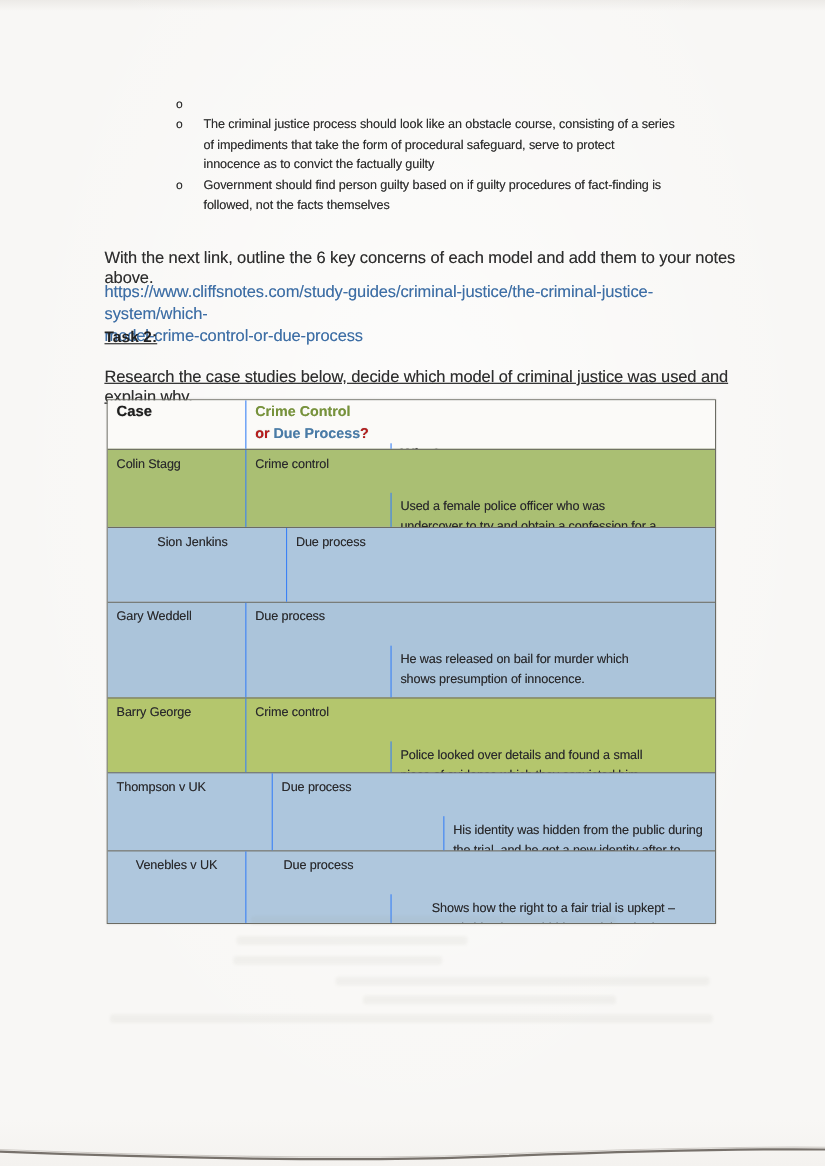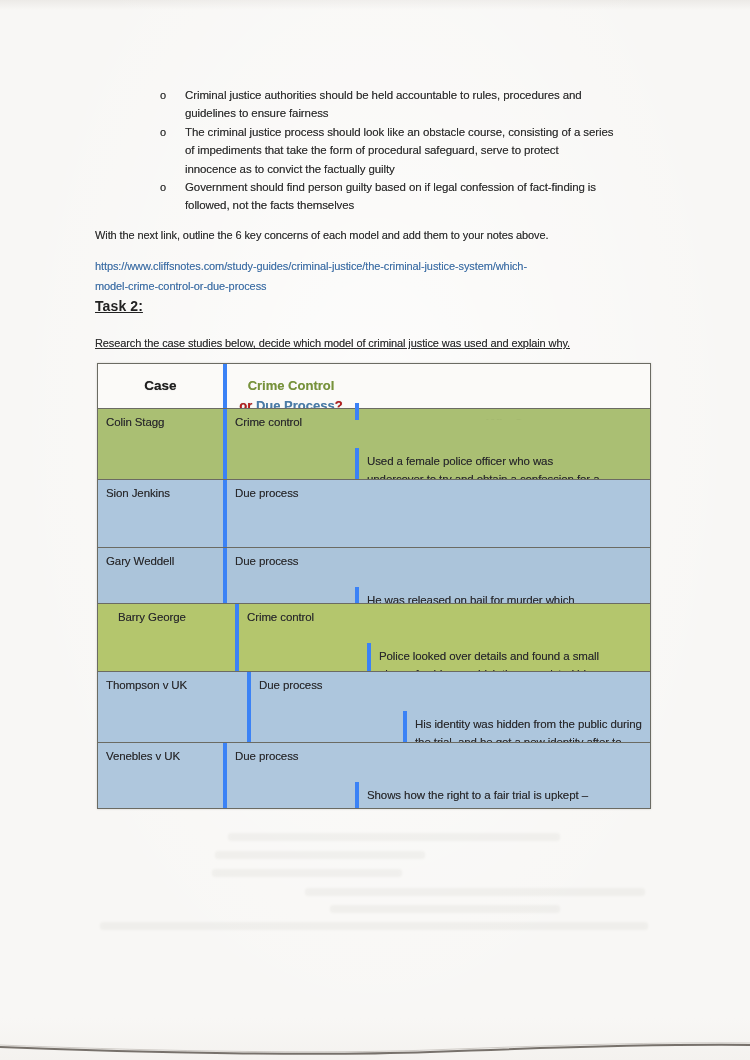--- a/index.html
+++ b/index.html
@@ -15,75 +15,73 @@
       radial-gradient(ellipse at 50% 40%, rgba(255,255,255,.65) 0%, rgba(255,255,255,0) 70%),
       linear-gradient(180deg,#eceae7 0px,#f8f7f5 10px,#f8f7f5 96%,#f4f2ef 100%);
     overflow:hidden;
   }
   .ink{color:#2e2e2e;text-shadow:0 0 .6px rgba(45,45,45,.55);}
   
   .bullets{position:absolute;left:160px;top:86px;width:500px;}
   .bullet-item{display:flex;align-items:flex-start;}
   .bullet-marker{width:25px;flex:0 0 25px;font-size:11px;line-height:18.4px;color:#2e2e2e;text-shadow:0 0 .6px rgba(45,45,45,.5);}
   .bullet-text{font-size:11.5px;line-height:18.4px;letter-spacing:-.1px;white-space:pre-line;}
-  .para{position:absolute;left:95px;font-size:11px;line-height:18px;letter-spacing:-.1px;}
+  .para{position:absolute;left:95px;font-size:15px;line-height:18px;letter-spacing:-.1px;}
   .intro{top:226px;width:580px;}
   .linkblock{top:256px;width:580px;line-height:20px;}
   .linkblock a{color:#3d6ea5;text-shadow:0 0 .5px rgba(61,110,165,.5);white-space:pre-line;cursor:pointer;}
   .task-heading{top:297px;font-size:14px;font-weight:bold;text-decoration:underline;color:#222;letter-spacing:.1px;}
   .instruction{top:334px;width:600px;text-decoration:underline;}
   
   .case-table{
     position:absolute;left:97px;top:363px;width:554px;
     border:1px solid #6b6b63;box-sizing:border-box;
     box-shadow:0 0 2px rgba(90,90,80,.25);
   }
   .trow{display:flex;box-sizing:border-box;border-top:1px solid #6b6b63;}
   .trow:first-child{border-top:none;}
-  .cell{box-sizing:border-box;border-left:4px solid #3b82f6;padding:5px 8px;overflow:hidden;}
+  .cell{box-sizing:border-box;border-left:1px solid #3b82f6;padding:5px 8px;overflow:hidden;}
   .cell:first-child{border-left:none;}
   .c1{width:125px;flex:0 0 125px;}
   .c2{width:132px;flex:0 0 132px;}
   .c3{width:297px;flex:1;margin-top:39px;}
   .hrow{height:44px;background:#fbfaf8;}
-  .hcell{text-align:center;font-weight:bold;font-size:13px;line-height:20px;padding-top:12px;}
+  .hcell{text-align:left;font-weight:bold;font-size:13px;line-height:20px;padding-top:0;}
   .hcase,.hwhy{font-size:13.5px;color:#1e1e1e;text-shadow:0 0 .7px rgba(30,30,30,.6);}
   .hmodel{line-height:20px;}
   .hmodel .green{color:#77923c;text-shadow:0 0 .6px rgba(119,146,60,.55);}
   .hmodel .blue{color:#4a7ba6;text-shadow:0 0 .6px rgba(74,123,166,.55);}
   .hmodel .dark{color:#b91c1c;text-shadow:0 0 .7px rgba(30,30,30,.6);}
-  .r1{height:71px;} .r2{height:68px;} .r3{height:56px;}
+  .r1{height:71px;} .r2{height:68px;padding-left:37px;} .r3{height:87px;}
   .r4{height:68px;} .r5{height:71px;} .r6{height:66px;}
   .body-cell{font-size:11.5px;line-height:17.5px;letter-spacing:-.1px;color:#29292b;text-shadow:0 0 .6px rgba(40,40,45,.5);}
   .why-cell{white-space:pre-line;}
   
   .bleed{position:absolute;background:#8d8d7b;opacity:.075;filter:blur(1.3px);border-radius:3px;height:8px;}
   
   .paper-edge{position:absolute;left:0;top:1036px;width:750px;height:24px;}
 </style>
 </head>
 <body>
 
 <div class="photo">
 
   <div class="bullets">
     <div class="bullet-item">
       <span class="bullet-marker">o</span>
-      <div class="bullet-text ink">Criminal justice authorities should be held accountable to rules, procedures and
-guidelines to ensure fairness</div>
     </div>
     <div class="bullet-item">
       <span class="bullet-marker">o</span>
       <div class="bullet-text ink">The criminal justice process should look like an obstacle course, consisting of a series
 of impediments that take the form of procedural safeguard, serve to protect
 innocence as to convict the factually guilty</div>
     </div>
     <div class="bullet-item">
       <span class="bullet-marker">o</span>
-      <div class="bullet-text ink">Government should find person guilty based on if legal confession of fact-finding is
+      <div class="bullet-text ink">Government should find person guilty based on if guilty procedures of fact-finding is
 followed, not the facts themselves</div>
     </div>
   </div>
 
   <div class="para intro ink">With the next link, outline the 6 key concerns of each model and add them to your notes above.</div>
 
   <div class="para linkblock">
     <a>https://www.cliffsnotes.com/study-guides/criminal-justice/the-criminal-justice-system/which-
 model-crime-control-or-due-process</a>
   </div>
@@ -109,36 +107,36 @@
     <div class="trow r2 drow" style="background: rgb(173, 198, 221);">
       <div class="cell c1 body-cell">Sion Jenkins</div>
       <div class="cell c2 body-cell">Due process</div>
     </div>
     <div class="trow r3 drow" style="background: rgb(171, 196, 218);">
       <div class="cell c1 body-cell">Gary Weddell</div>
       <div class="cell c2 body-cell">Due process</div>
       <div class="cell c3 body-cell why-cell">He was released on bail for murder which
 shows presumption of innocence.</div>
     </div>
-    <div class="trow r4 drow" style="background: rgb(180, 198, 109); padding-left: 12px;">
+    <div class="trow r4 drow" style="background: rgb(180, 198, 109);">
       <div class="cell c1 body-cell">Barry George</div>
       <div class="cell c2 body-cell">Crime control</div>
       <div class="cell c3 body-cell why-cell">Police looked over details and found a small
 piece of evidence which they convicted him
 on.</div>
     </div>
     <div class="trow r5 drow" style="background: rgb(173, 198, 221); gap: 24px;">
       <div class="cell c1 body-cell">Thompson v UK</div>
       <div class="cell c2 body-cell">Due process</div>
       <div class="cell c3 body-cell why-cell">His identity was hidden from the public during
 the trial, and he got a new identity after to
 protect him, shows the right to a fair trial is
 upkept.</div>
     </div>
-    <div class="trow r6 drow" style="background: rgb(175, 199, 221);">
+    <div class="trow r6 drow" style="background: rgb(175, 199, 221); text-align: center;">
       <div class="cell c1 body-cell">Venebles v UK</div>
       <div class="cell c2 body-cell">Due process</div>
       <div class="cell c3 body-cell why-cell">Shows how the right to a fair trial is upkept –
 His identity was hidden and they had
 protection when they went to trial.</div>
     </div>
   </div>
 
   <div class="bleed" style="left:228px;top:833px;width:332px;"></div>
   <div class="bleed" style="left:215px;top:851px;width:210px;"></div>

